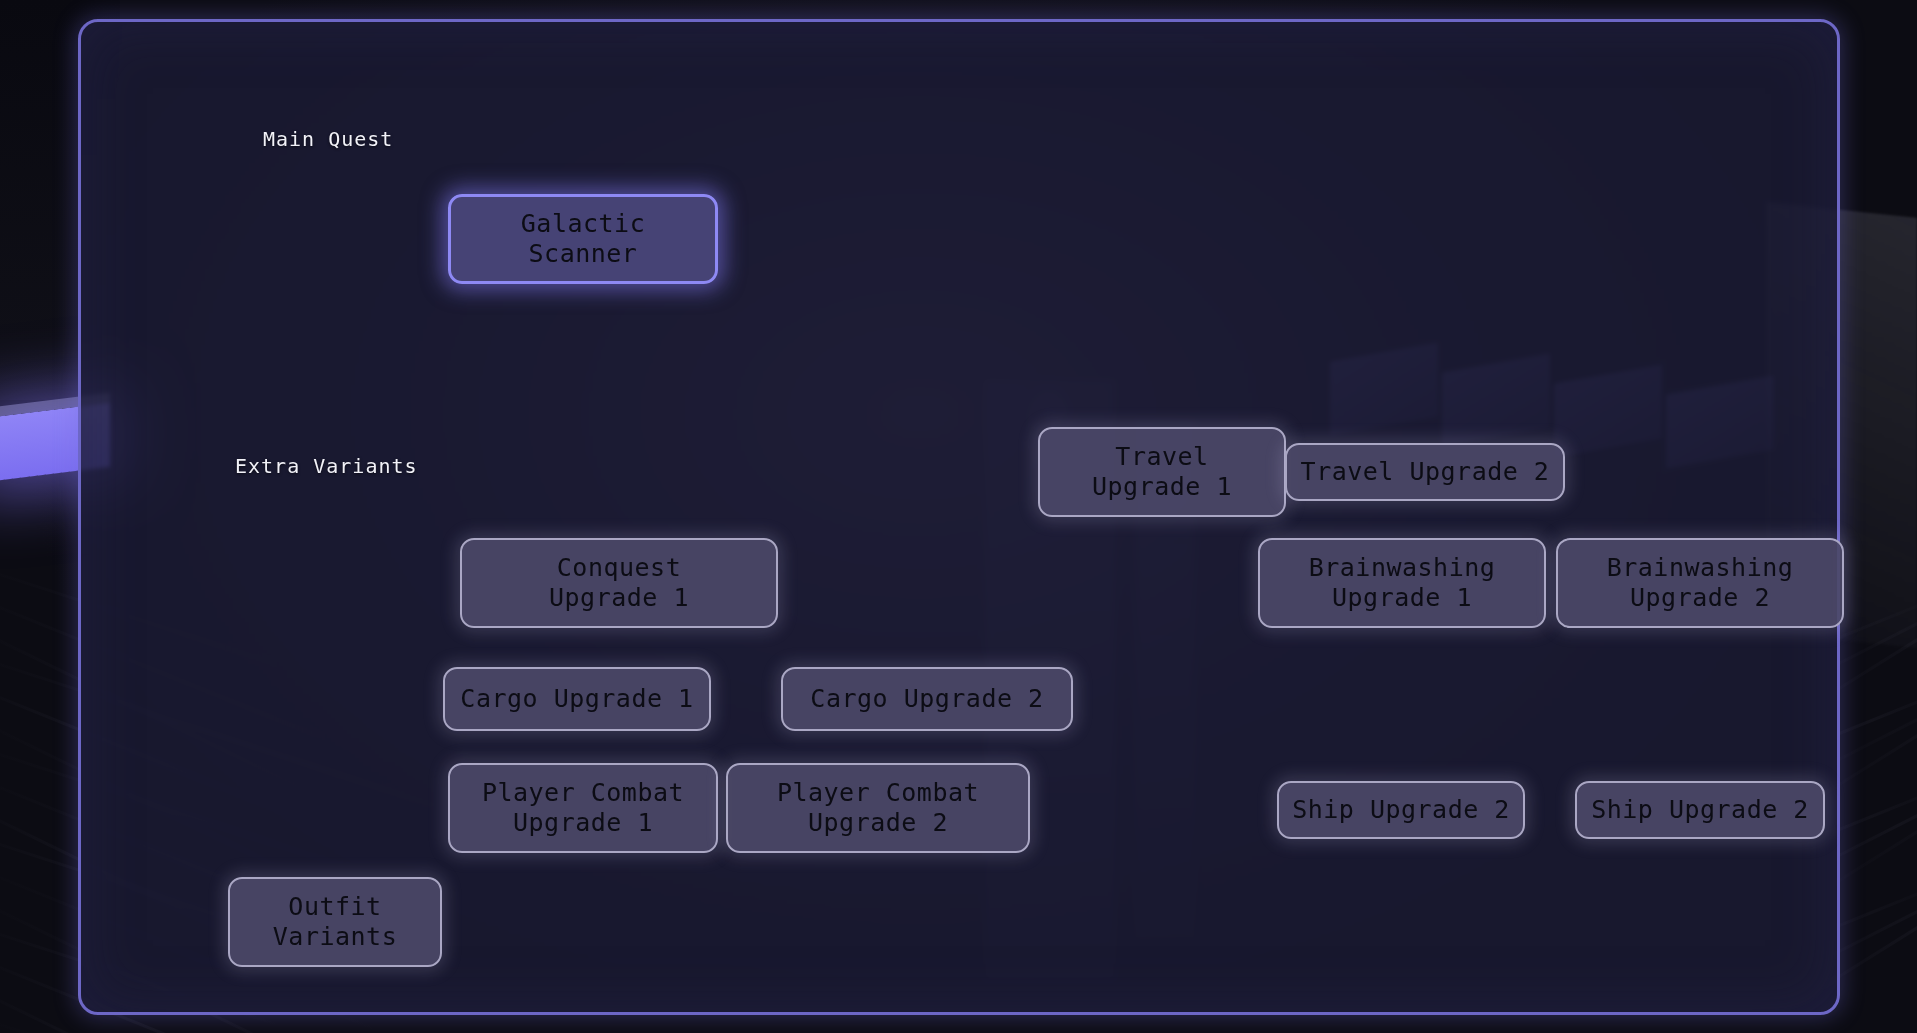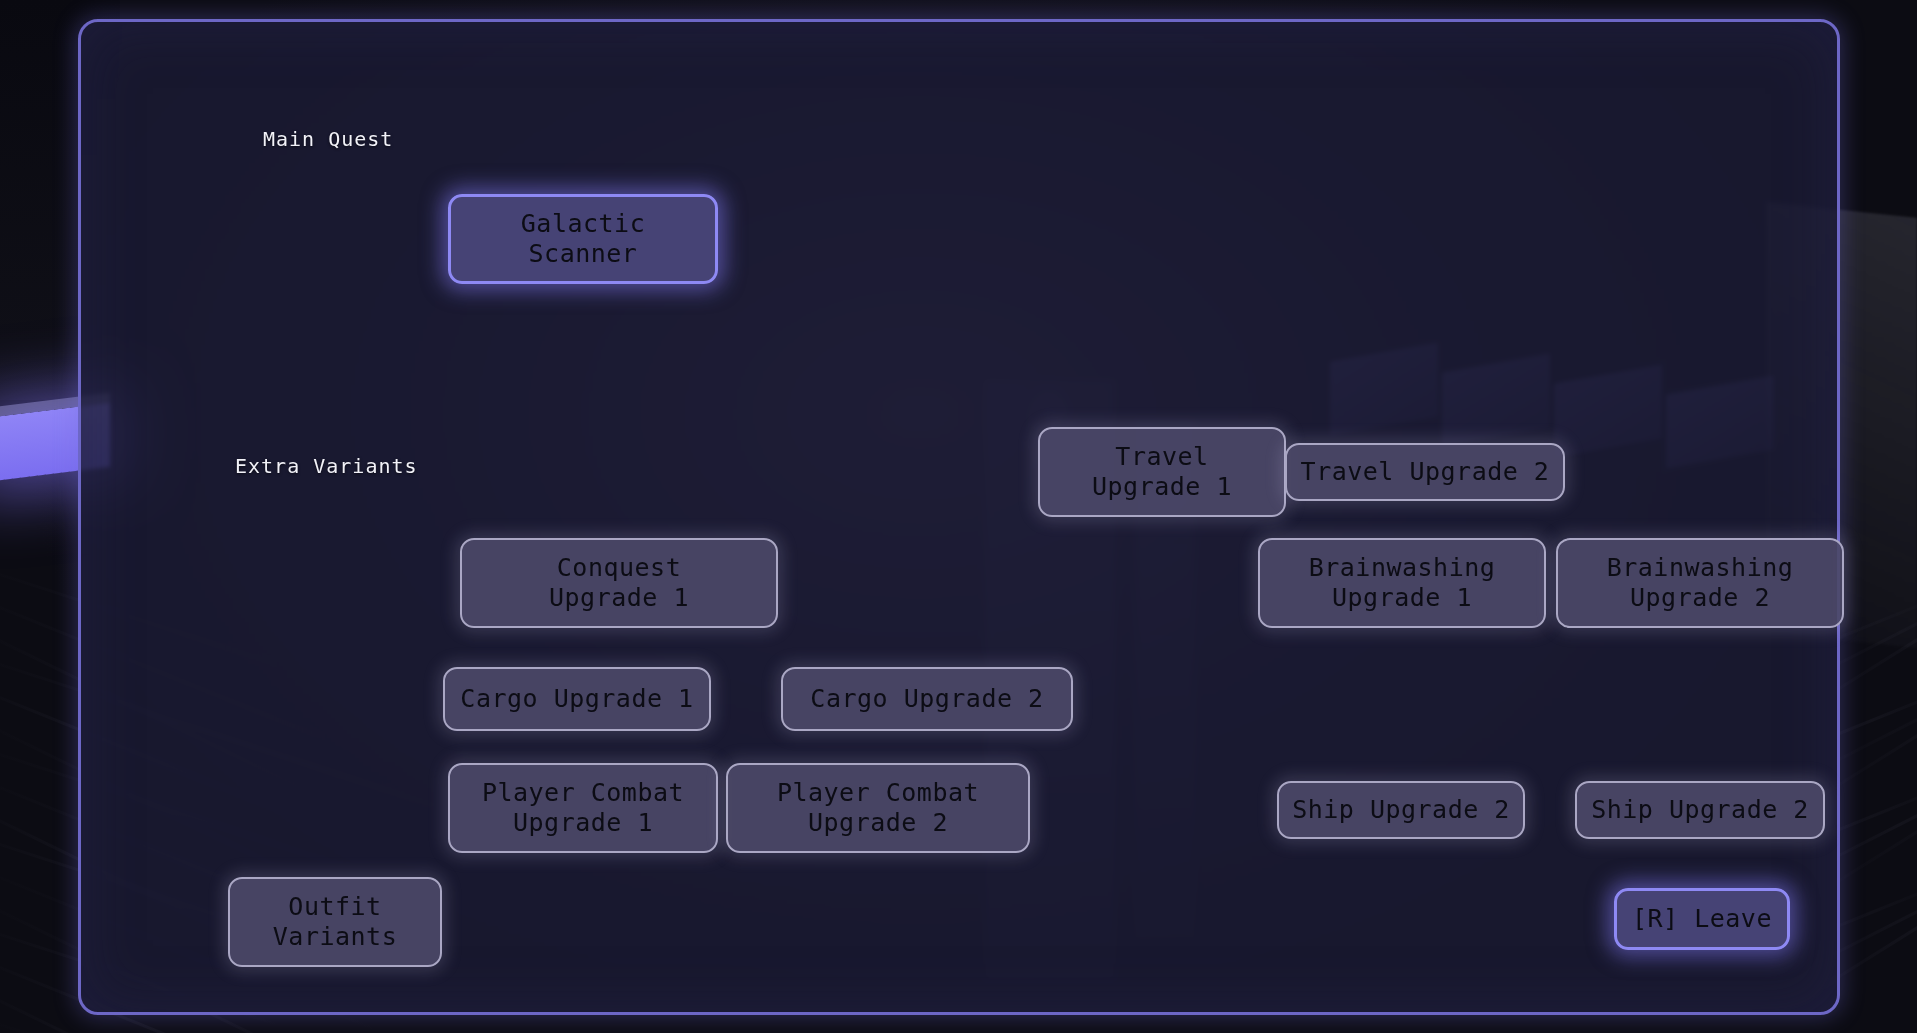--- a/index.html
+++ b/index.html
@@ -228,15 +228,14 @@
   <div class="btn" id="btn-pcombat-2">Player Combat
 Upgrade 2</div>
 
   <div class="btn" id="btn-ship-1">Ship Upgrade 2</div>
 
   <div class="btn" id="btn-ship-2">Ship Upgrade 2</div>
 
   <div class="btn" id="btn-outfit">Outfit
 Variants</div>
 
-  <div class="btn selected" id="btn-leave">[R] Leave</div>
 
 </div>
 
 </body></html>

